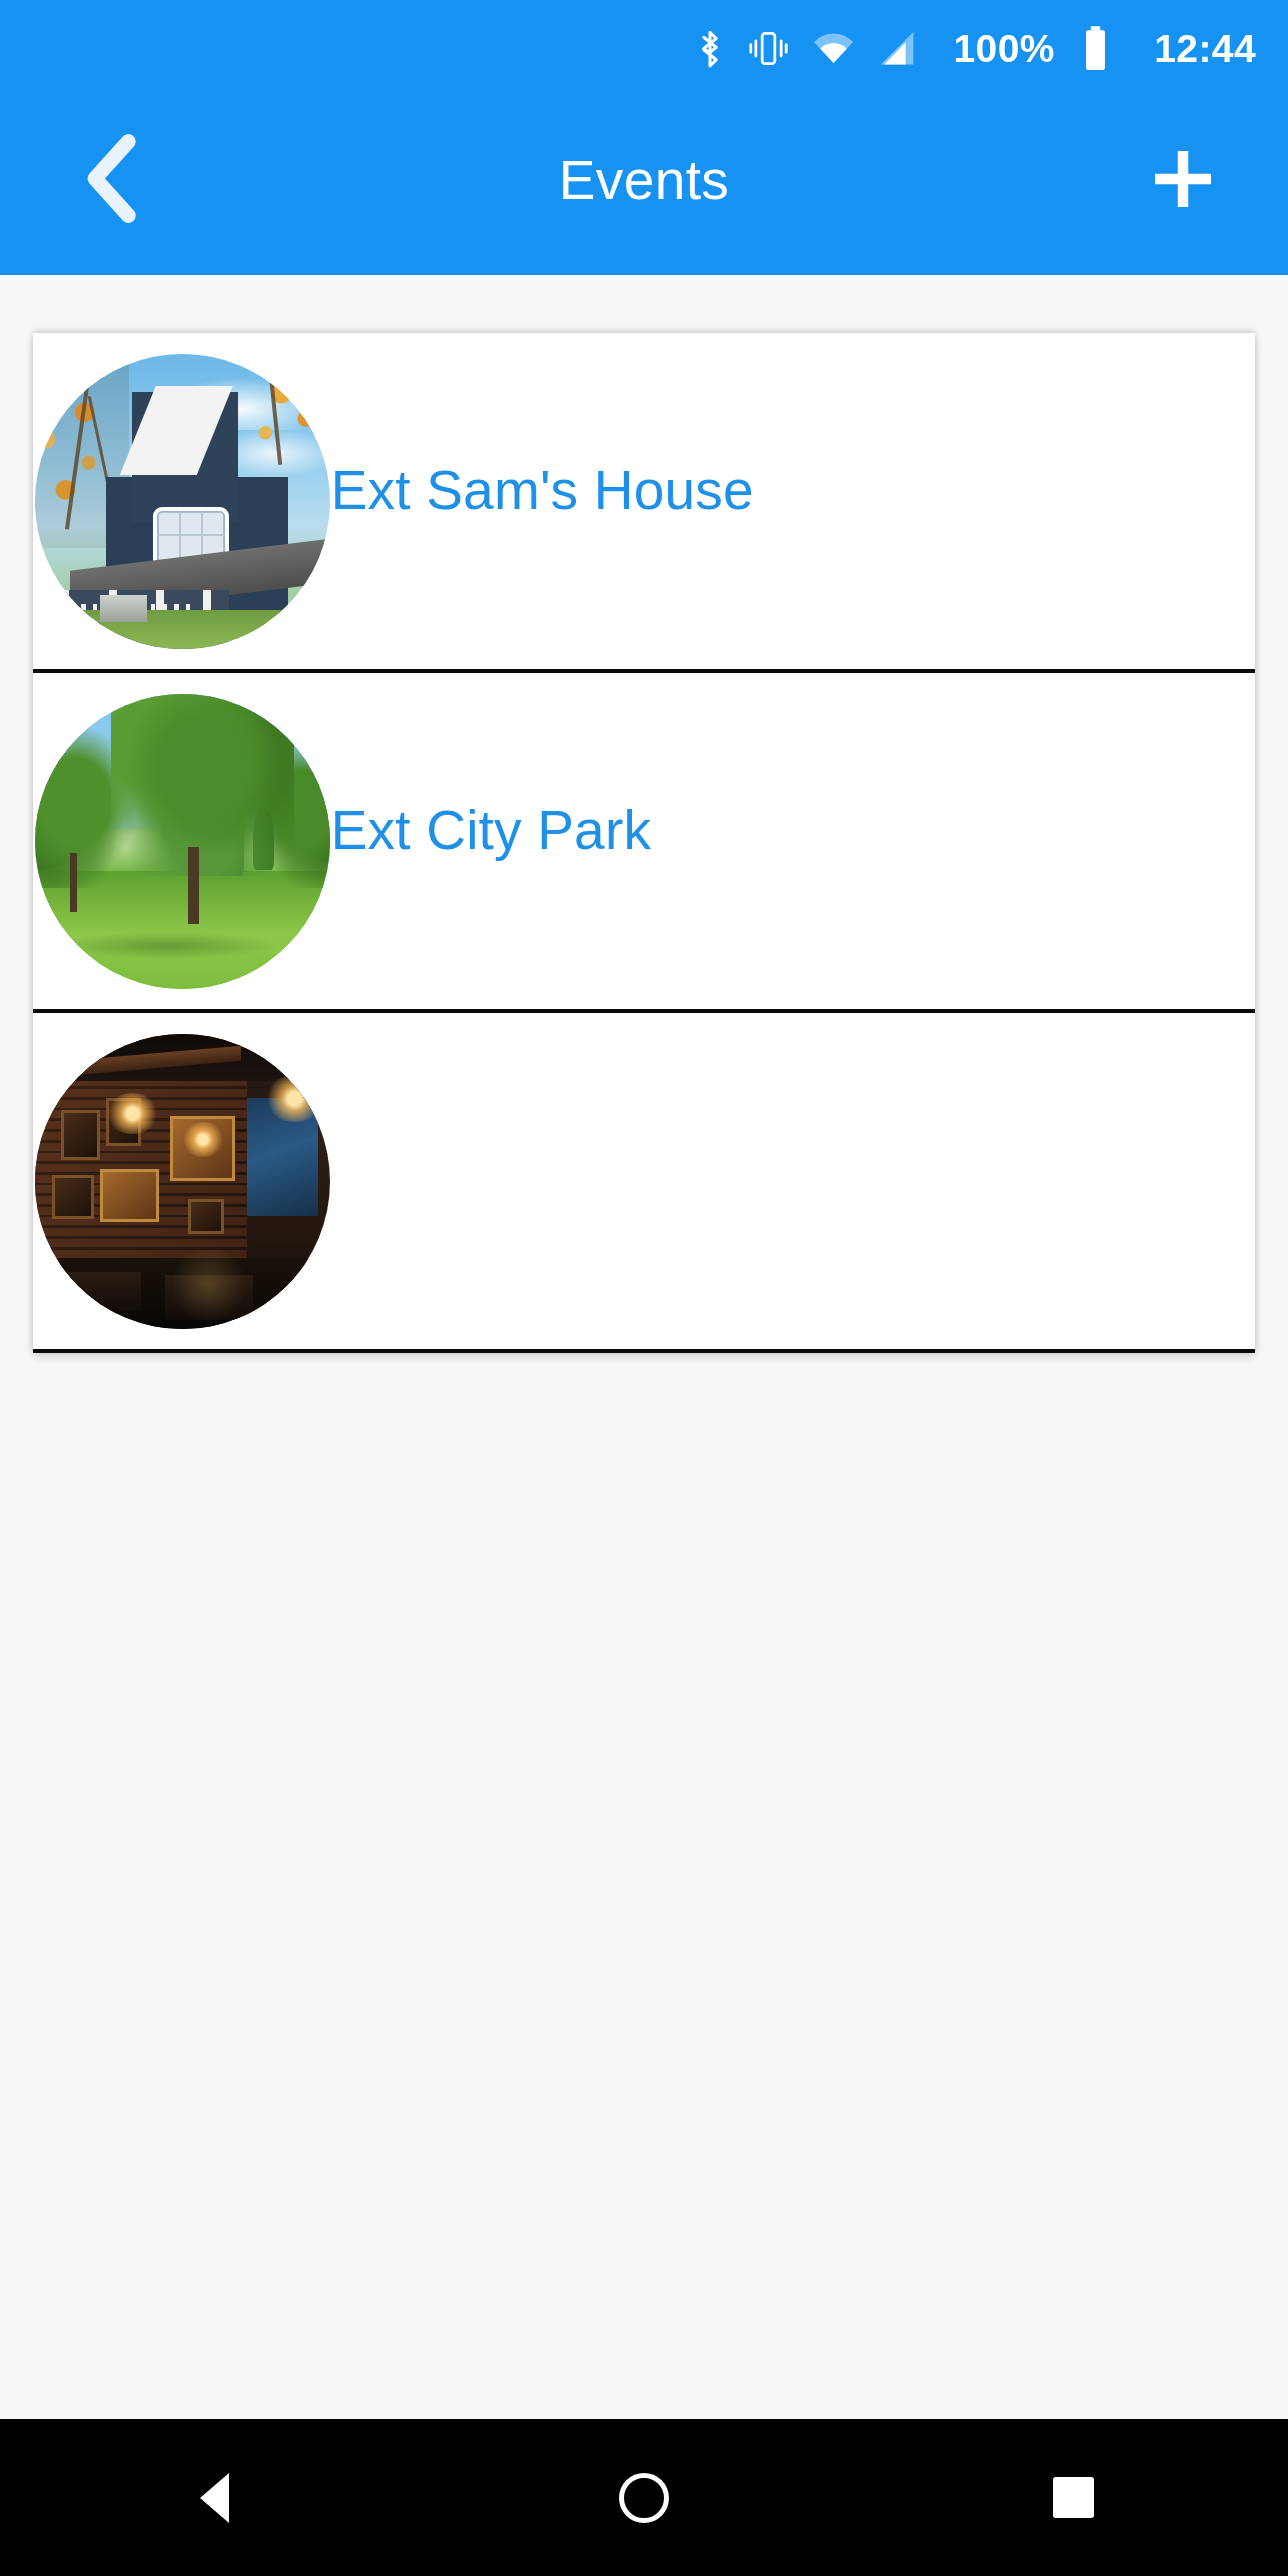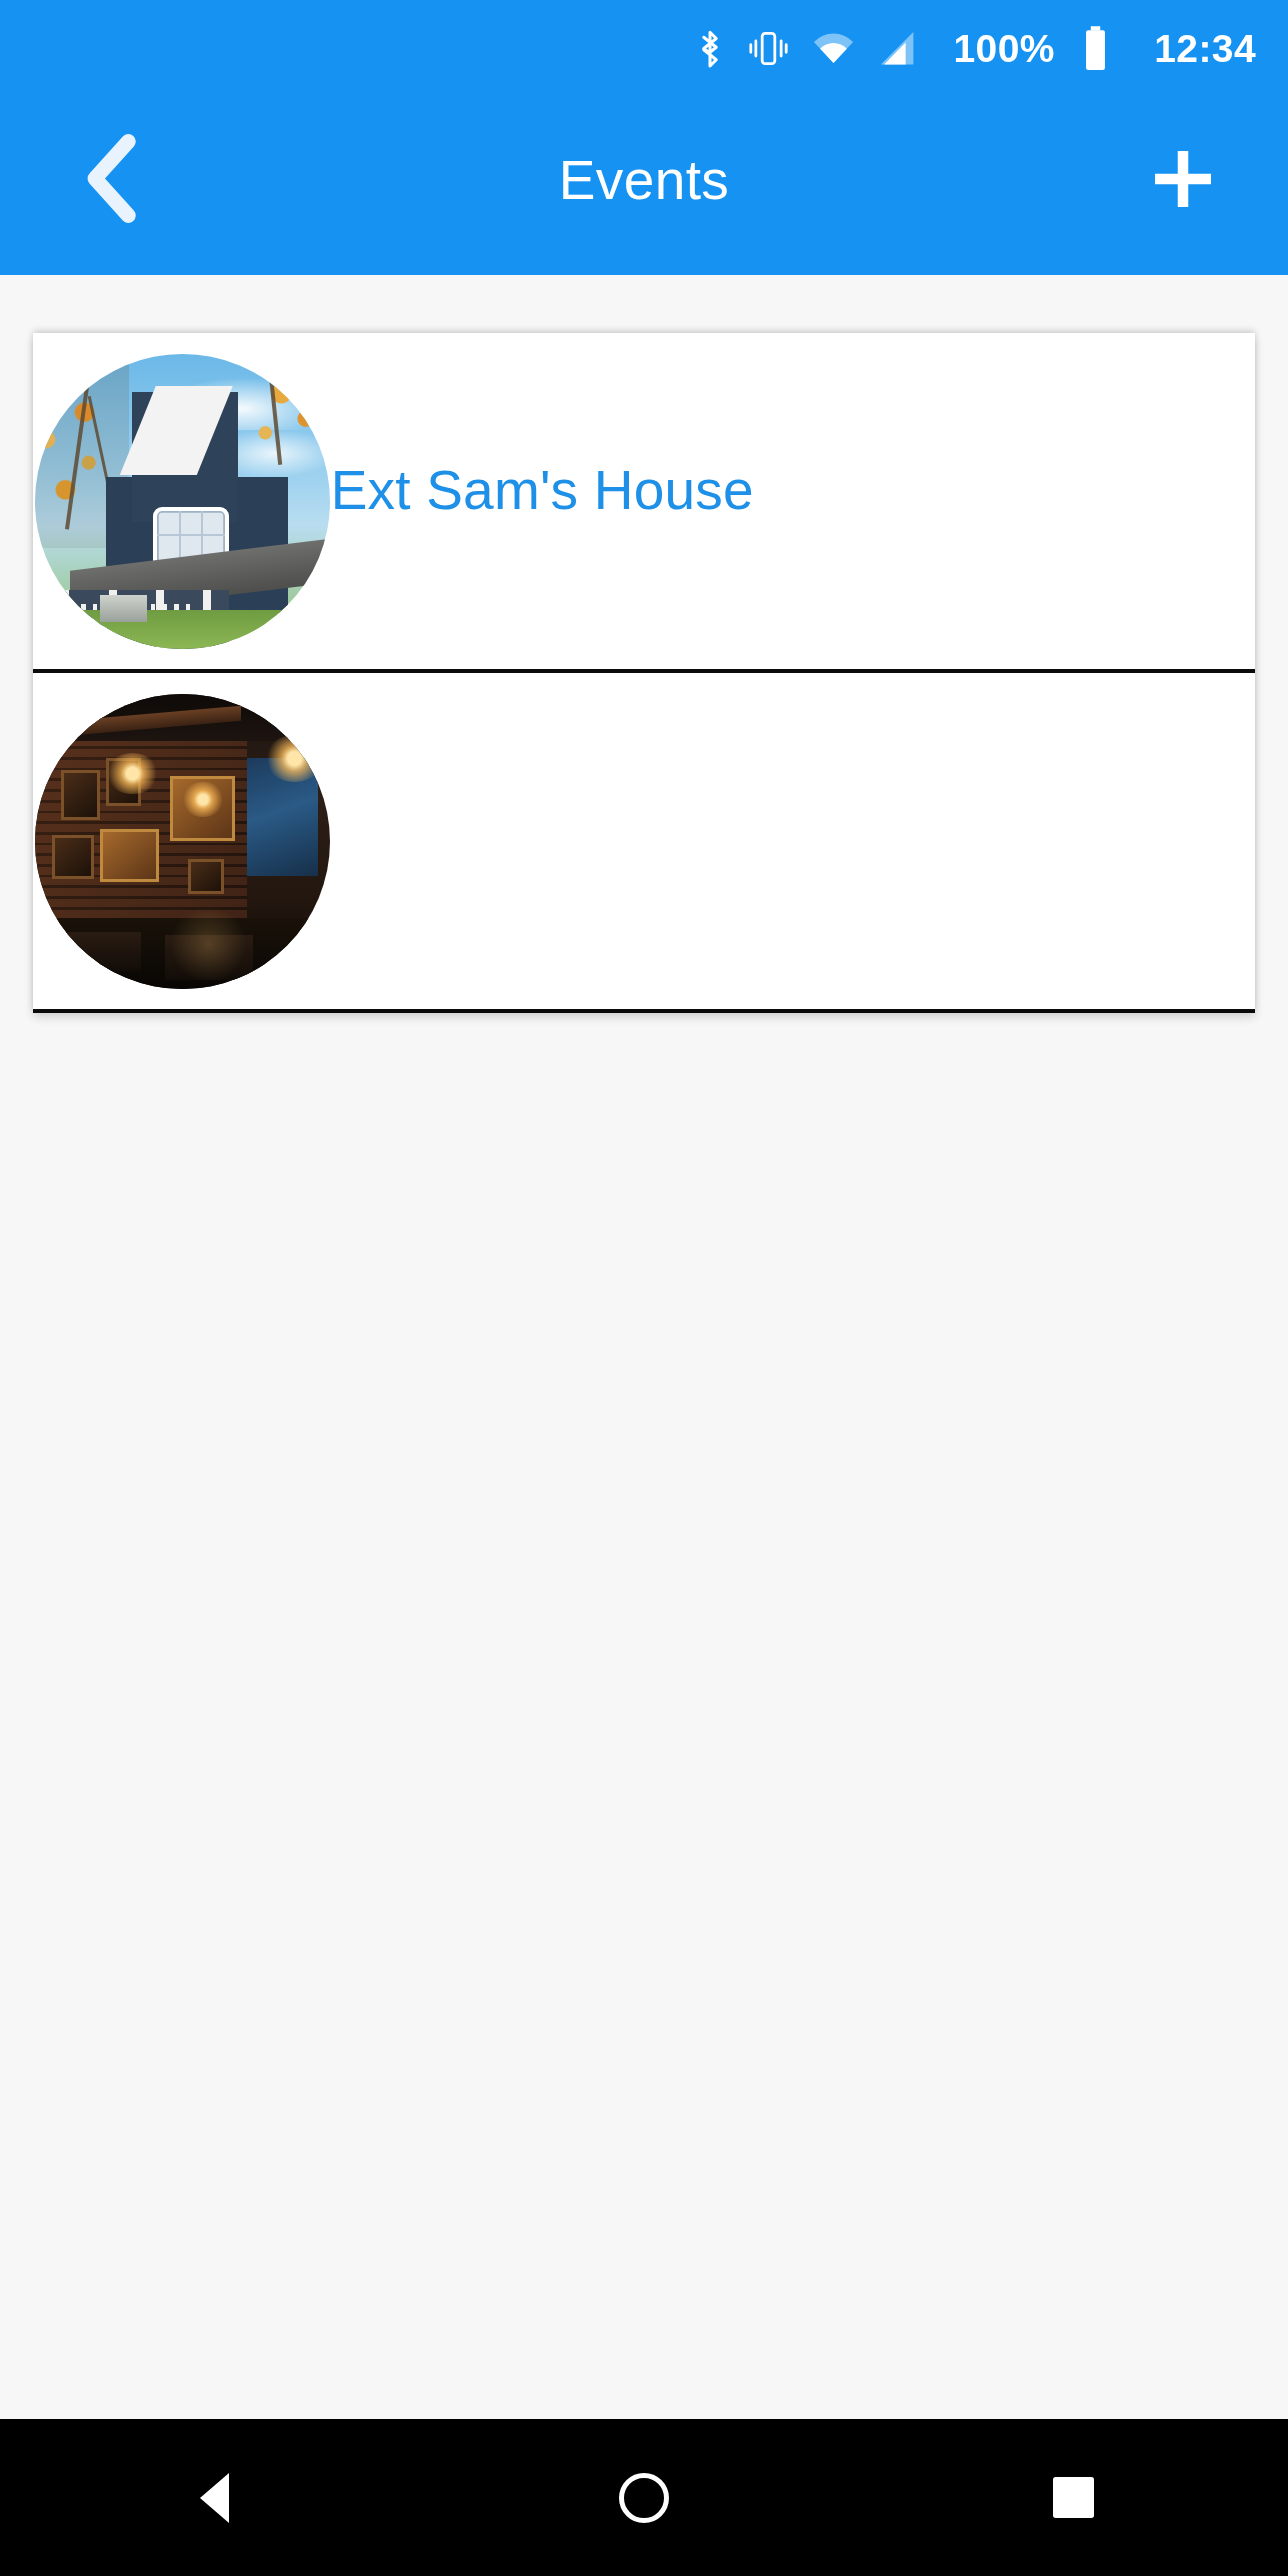--- a/index.html
+++ b/index.html
@@ -225,21 +225,21 @@
 
       <span class="sb-pct">100%</span>
 
       <span class="sb-ico">
         <svg width="27" height="47" viewBox="0 0 20 34">
           <rect x="6.5" y="0.5" width="7" height="3.2" fill="#ffffff"></rect>
           <rect x="3" y="3.4" width="14" height="29.6" rx="1.6" fill="#ffffff"></rect>
         </svg>
       </span>
 
-      <span class="sb-clock">12:34</span>
+      <span class="sb-clock">12:44</span>
     </div>
   </div>
 
   <div class="appbar">
 
     <div class="appbar-back">
       <span>
         <svg width="63" height="89" viewBox="0 0 34 48">
           <path d="M25 4 L7 24 L25 44" fill="none" stroke="#e8f3fd" stroke-width="8" stroke-linecap="round" stroke-linejoin="round"></path>
         </svg>
@@ -283,20 +283,37 @@
             <div class="h-col" style="left:41%;top:80%;height:20%;"></div>
             <div class="h-col" style="left:57%;top:80%;height:20%;"></div>
             <div class="h-porch-rail"></div>
             <div class="h-grass"></div>
             <div class="h-step"></div>
           </div>
         </div>
         <div class="row-label">Ext Sam's House</div>
       </div>
 
+      <div class="list-row">
+        <div class="thumb">
+          <div class="thumb-inner art-park">
+            <div class="p-sky"></div>
+            <div class="p-grass"></div>
+            <div class="p-tree-l"></div>
+            <div class="p-tree-r"></div>
+            <div class="p-cypress"></div>
+            <div class="p-cypress" style="left:74%;top:38%;width:7%;height:22%;"></div>
+            <div class="p-tree-big"></div>
+            <div class="p-trunk" style="left:52%;top:52%;width:10.7px;height:26%;"></div>
+            <div class="p-trunk" style="left:12%;top:54%;width:7.2px;height:20%;"></div>
+            <div class="p-shadow"></div>
+          </div>
+        </div>
+        <div class="row-label">Ext City Park</div>
+      </div>
 
       <div class="list-row">
         <div class="thumb">
           <div class="thumb-inner art-bar">
             <div class="b-brick"></div>
             <div class="b-ceiling"></div>
             <div class="b-beam"></div>
             <div class="b-window"></div>
             <div class="b-frame" style="left:9%;top:26%;width:13%;height:17%;"></div>
             <div class="b-frame" style="left:6%;top:48%;width:14%;height:15%;"></div>

